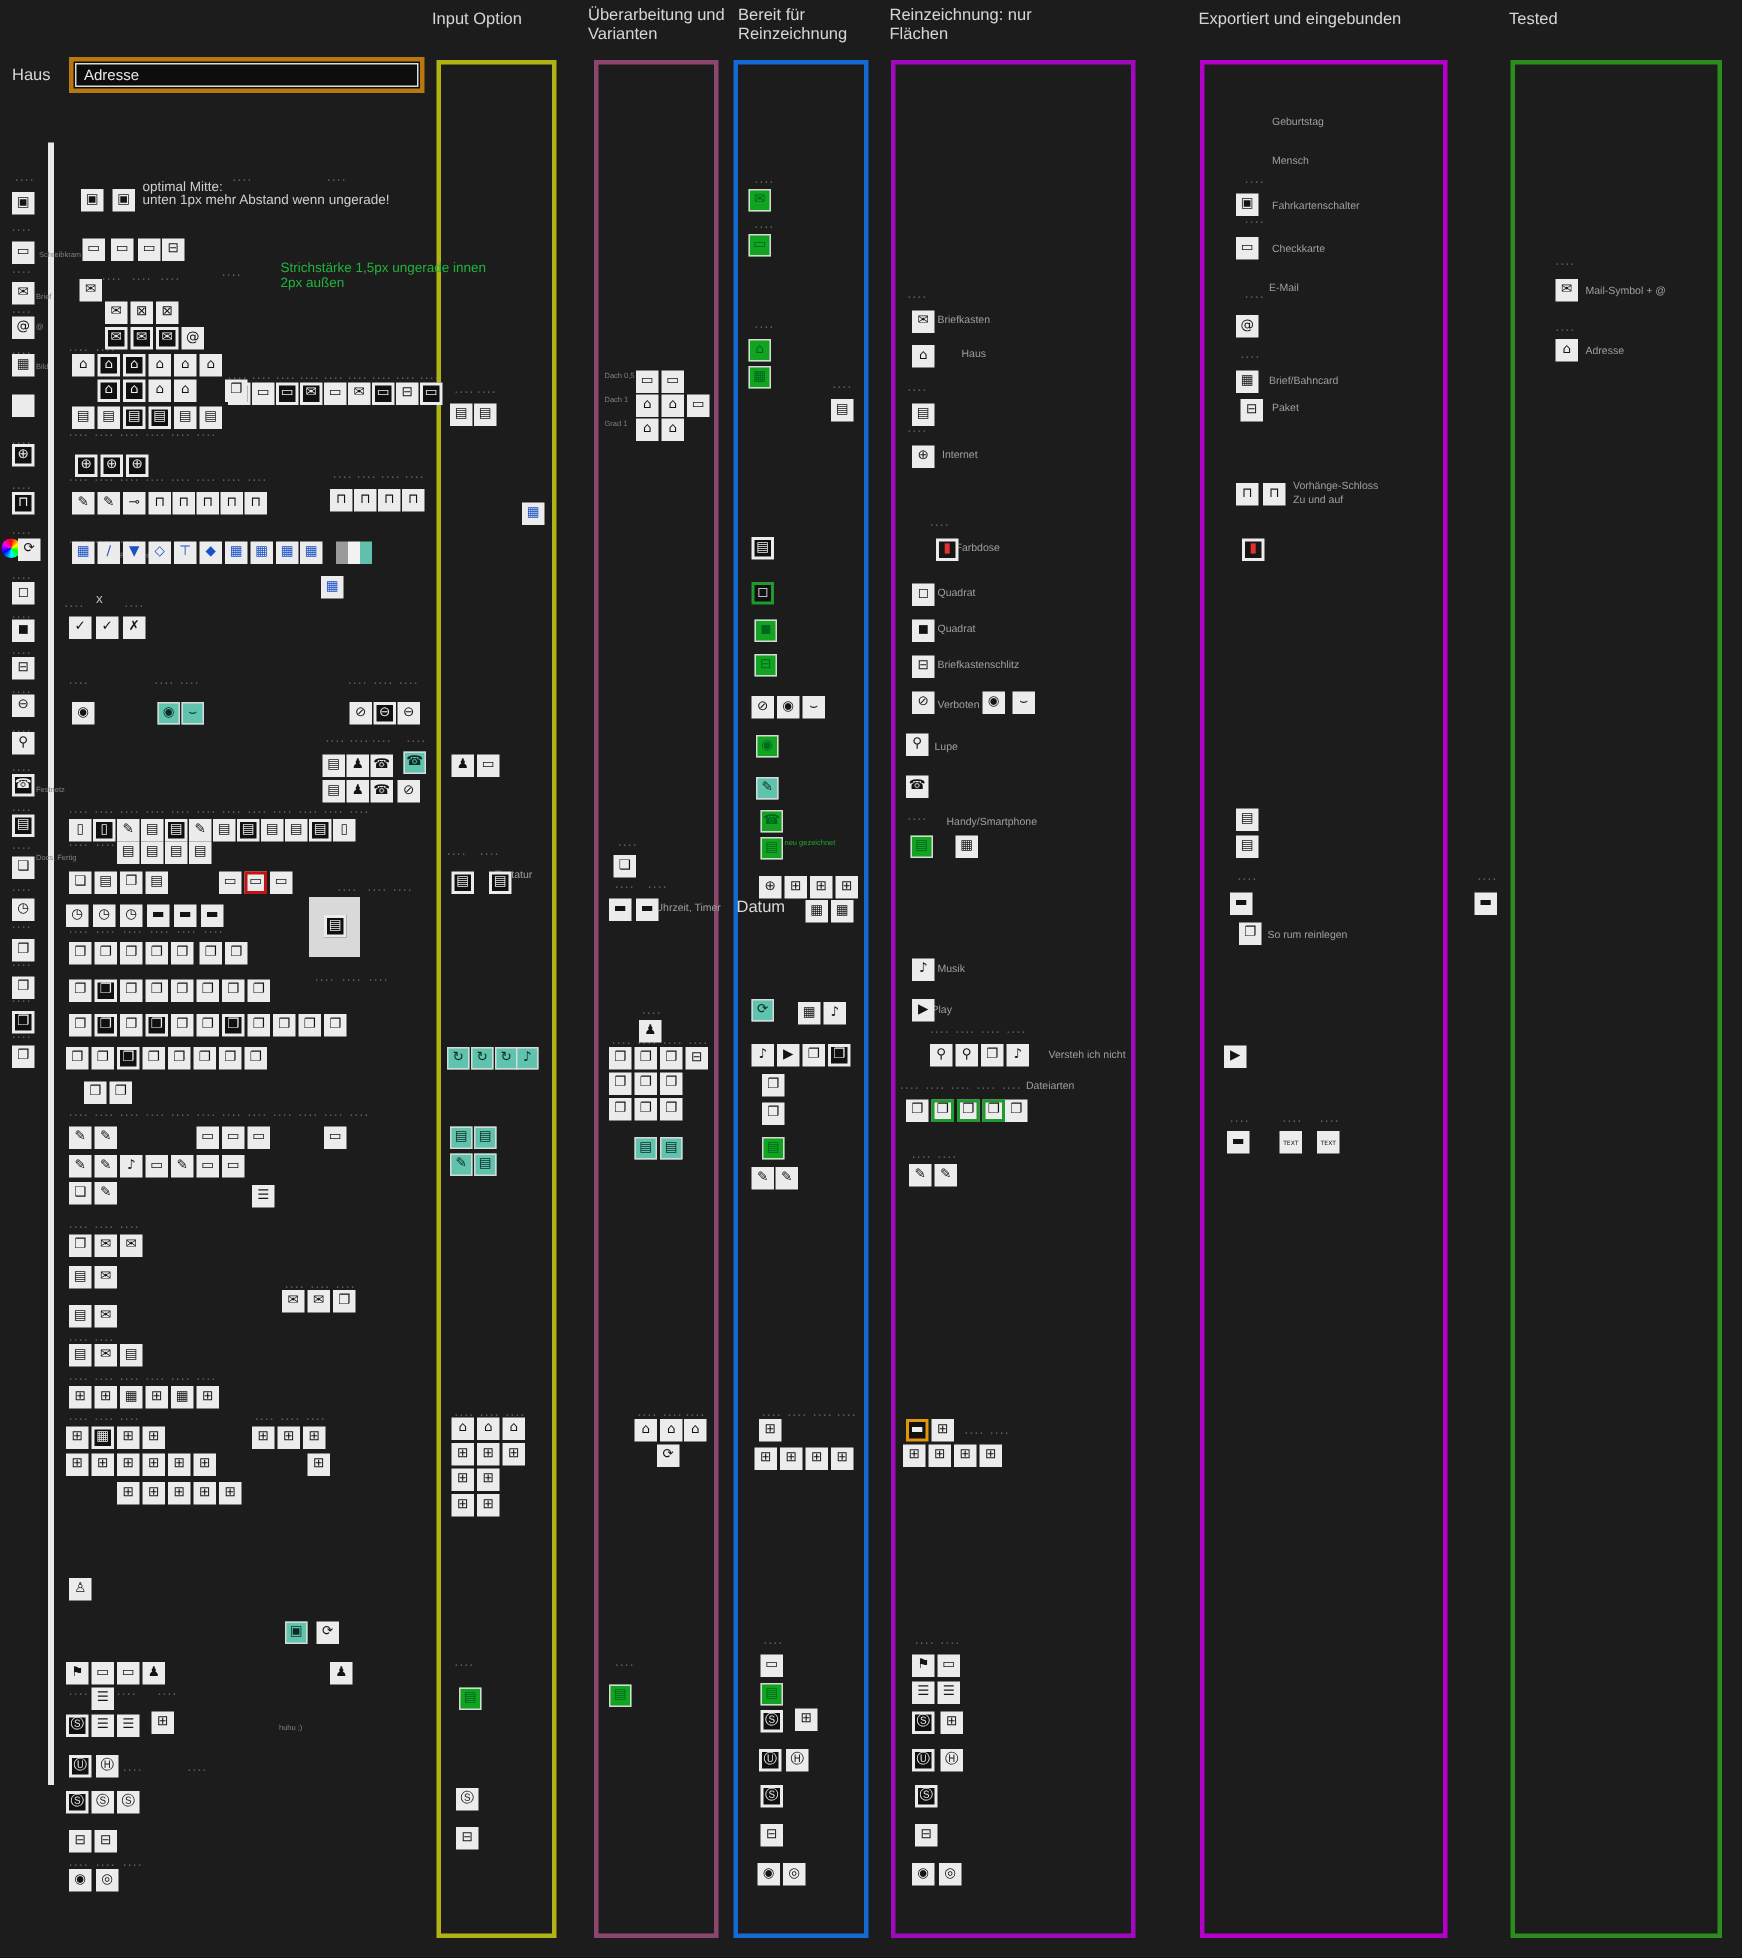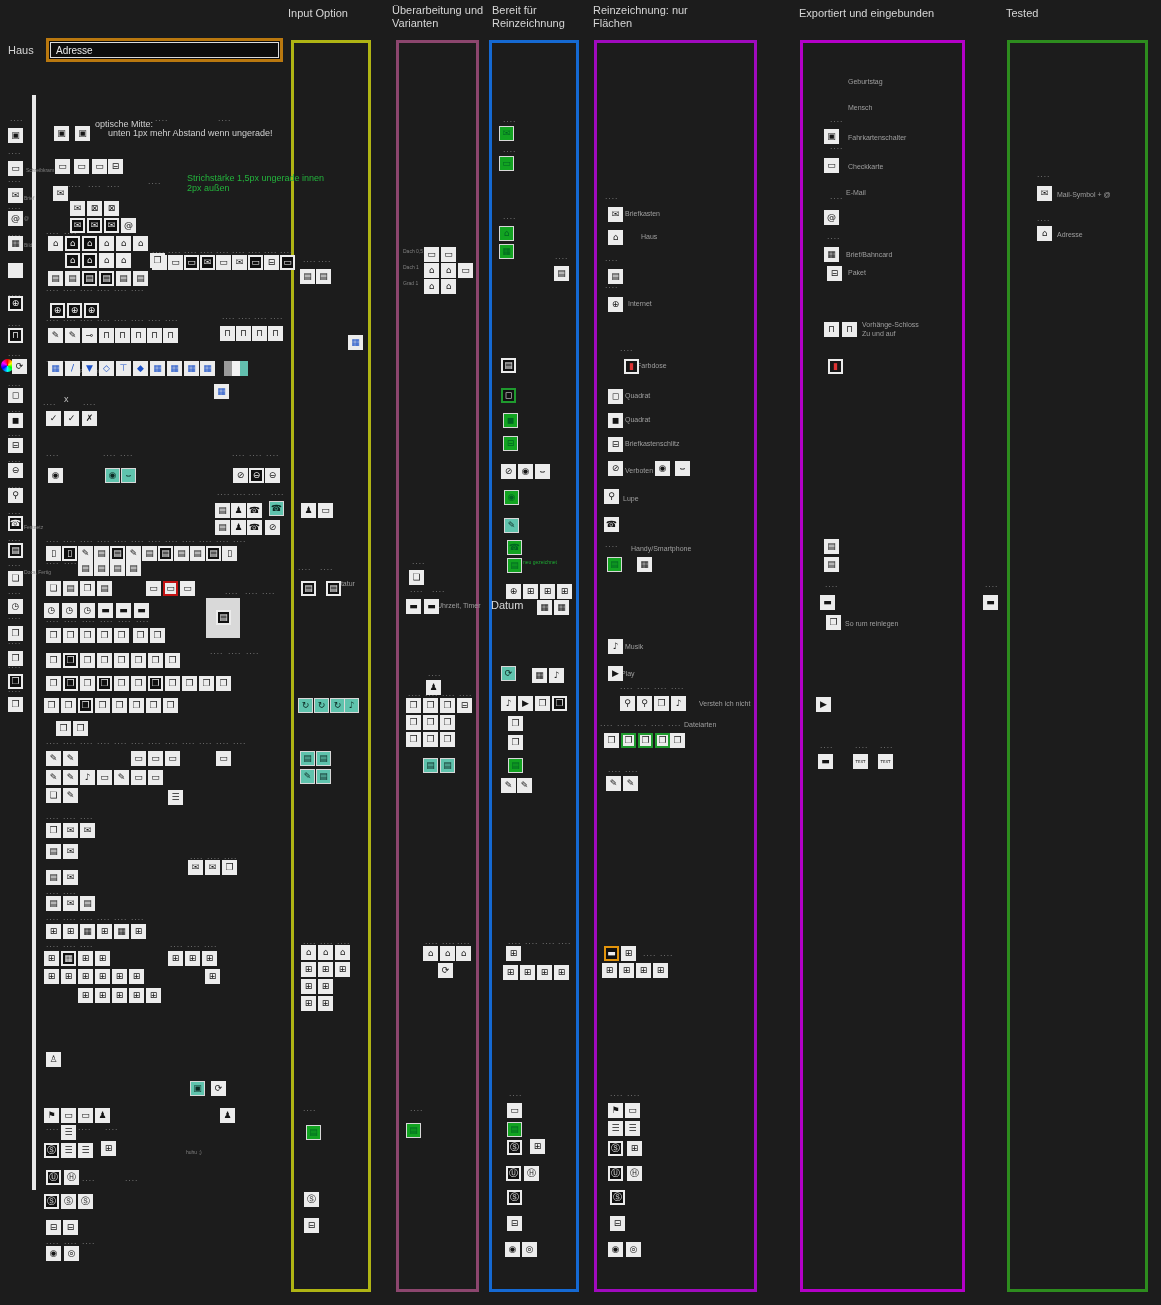--- a/index.html
+++ b/index.html
@@ -57,22 +57,22 @@
         <span>Adresse</span>
       </div>
     </div>
     <div class="frame" style="left: 291px; top: 40px; position: absolute; width: 80px; height: 1252px; border-color: rgb(175, 180, 20);"></div>
     <div class="frame" style="left: 396px; top: 40px; position: absolute; width: 83px; height: 1252px; border-color: rgb(140, 70, 110);"></div>
     <div class="frame" style="left: 489px; top: 40px; position: absolute; width: 90px; height: 1252px; border-color: rgb(21, 105, 210);"></div>
     <div class="frame" style="left: 594px; top: 40px; position: absolute; width: 163px; height: 1252px; border-color: rgb(160, 10, 190);"></div>
     <div class="frame" style="left: 800px; top: 40px; position: absolute; width: 165px; height: 1252px; border-color: rgb(180, 0, 200);"></div>
     <div class="frame" style="left: 1007px; top: 40px; position: absolute; width: 141px; height: 1252px; border-color: rgb(45, 140, 30);"></div>
     <div class="divider" style="left: 32px; top: 95px; position: absolute; width: 4px; height: 1095px;"></div>
-    <div class="t t-white9" style="left: 95px; top: 119px; position: absolute;">optische Mitte:</div>
-    <div class="t t-white9" style="left: 95px; top: 128px; position: absolute; margin-left: 13px;">unten 1px mehr Abstand wenn ungerade!</div>
+    <div class="t t-white9" style="left: 95px; top: 119px; position: absolute;">optimal Mitte:</div>
+    <div class="t t-white9" style="left: 95px; top: 128px; position: absolute;">unten 1px mehr Abstand wenn ungerade!</div>
     <div class="t t-green" style="left: 187px; top: 173px; position: absolute;">Strichstärke 1,5px ungerade innen</div>
     <div class="t t-green" style="left: 187px; top: 183px; position: absolute;">2px außen</div>
     <div class="t t-lbl" style="left: 64px; top: 394px; position: absolute;">x</div>
     <div class="t t-tiny" style="left: 330px; top: 580px; position: absolute;">Tastatur</div>
     <div class="t t-tiny" style="left: 437px; top: 602px; position: absolute;">Uhrzeit, Timer</div>
     <div class="t t-big" style="left: 491px; top: 599px; position: absolute;">Datum</div>
     <div class="t t-gtiny" style="left: 523px; top: 560px; position: absolute;">neu gezeichnet</div>
     <div class="t t-tiny" style="left: 625px; top: 210px; position: absolute;">Briefkasten</div>
     <div class="t t-tiny" style="left: 641px; top: 233px; position: absolute;">Haus</div>
     <div class="t t-tiny" style="left: 628px; top: 300px; position: absolute;">Internet</div>

